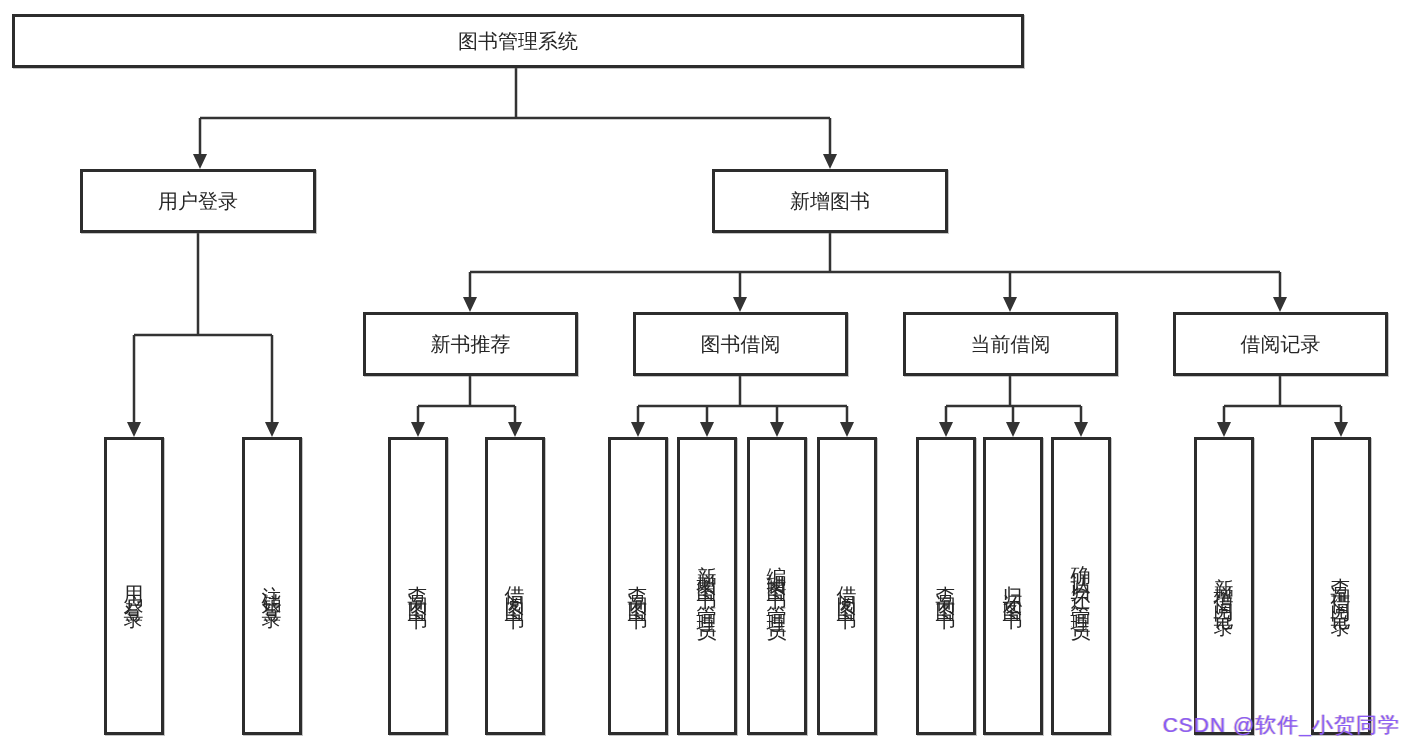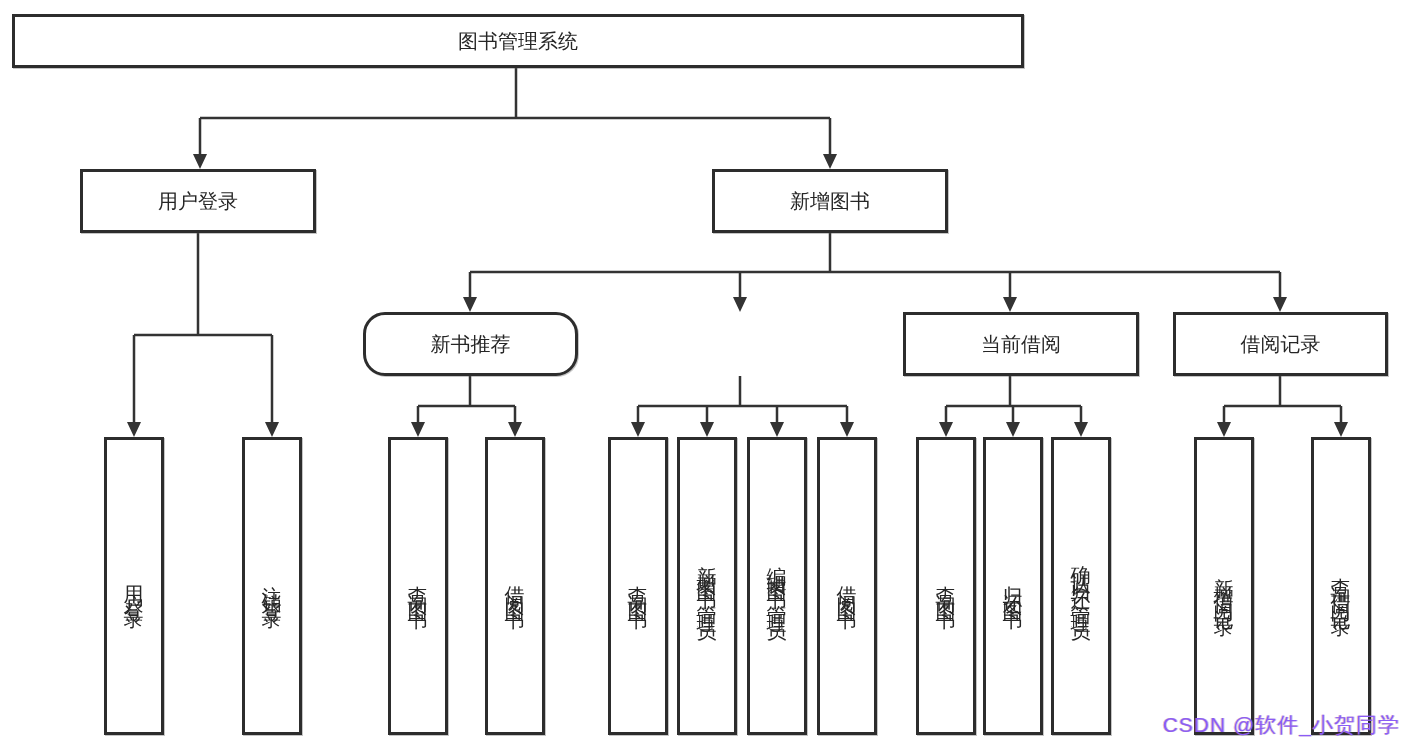--- a/index.html
+++ b/index.html
@@ -103,24 +103,27 @@
     <span>图书管理系统</span>
   </div>
 
   <div class="box" style="left:80px; top:169px; width:236px; height:64px;">
     <span>用户登录</span>
   </div>
   <div class="box" style="left:712px; top:169px; width:236px; height:64px;">
     <span>新增图书</span>
   </div>
 
-  <div class="box" style="left:363px; top:312px; width:215px; height:64px;border-radius:22px;">
+  <div class="box" style="left:363px; top:312px; width:215px; height:64px;">
     <span>新书推荐</span>
   </div>
-  <div class="box" style="left:903px; top:312px; width:236px; height:64px;">
+  <div class="box" style="left:633px; top:312px; width:215px; height:64px;">
+    <span>图书借阅</span>
+  </div>
+  <div class="box" style="left:903px; top:312px; width:215px; height:64px;">
     <span>当前借阅</span>
   </div>
   <div class="box" style="left:1173px; top:312px; width:215px; height:64px;">
     <span>借阅记录</span>
   </div>
 
   <div class="box leaf" style="left:104px; top:437px; width:60px; height:298px;">
     <span>用户登录</span>
   </div>
   <div class="box leaf" style="left:242px; top:437px; width:60px; height:298px;">

